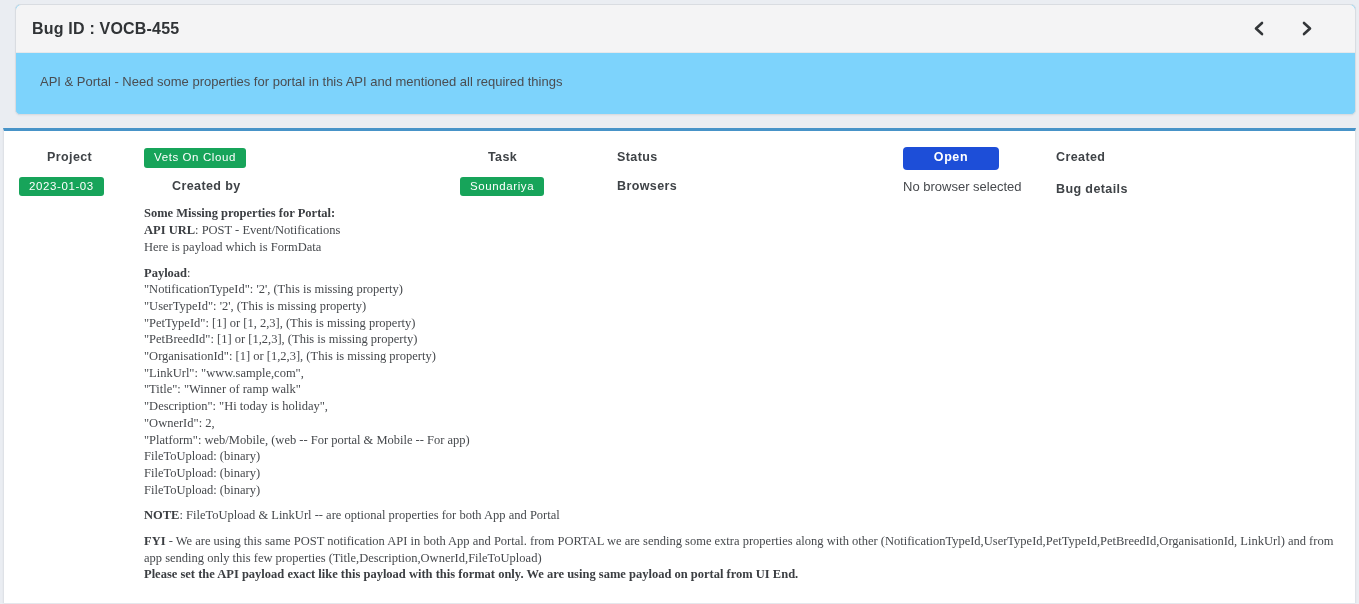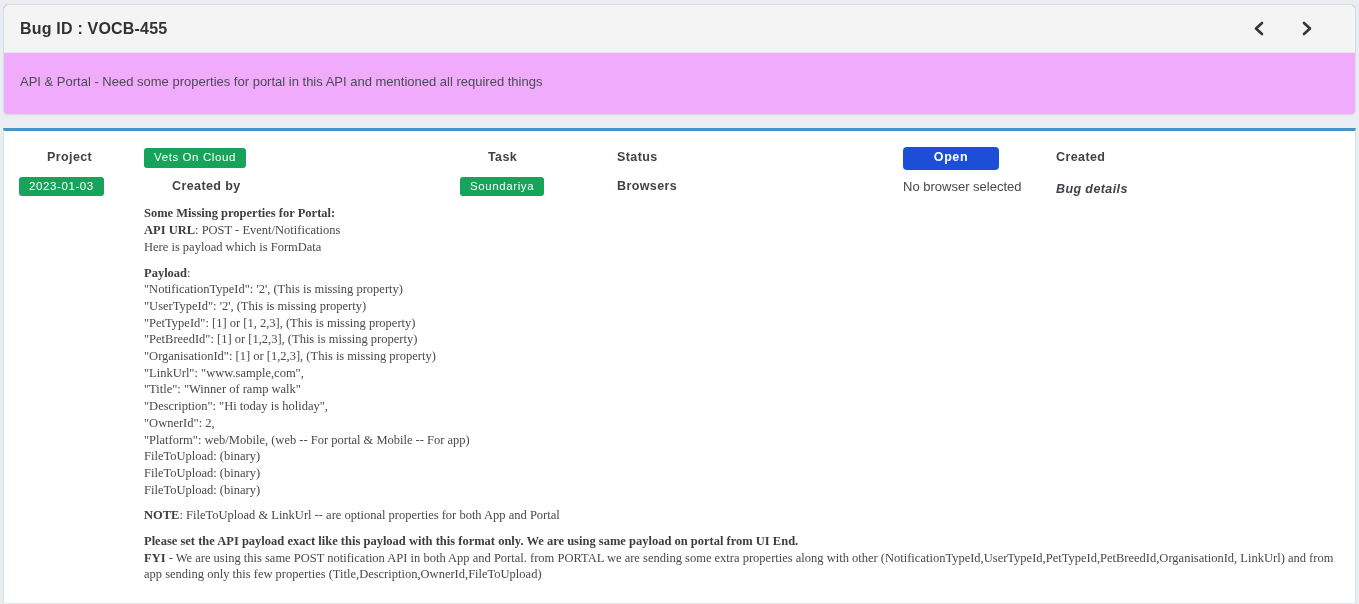--- a/index.html
+++ b/index.html
@@ -6,45 +6,46 @@
   html, body {
     margin: 0; padding: 0;
     background: #eaedf2;
     font-family: "Liberation Sans", sans-serif;
     color: #46494d;
   }
   .page { width: 1359px; height: 604px; padding: 4px 3px 0 3px; overflow: hidden; }
 
   
   .card-head {
-    background: #f0abfc;
+    background: #7dd3fc;
     border: 1px solid #d9dce1;
     border-radius: 5px;
     margin-bottom: 13px;
     box-shadow: 0 1px 2px rgba(0,0,0,0.04);
+    margin-left: 12px;
   }
   .card-head-bar {
     background: #f4f4f5;
     border-bottom: 1px solid #e6e8eb;
     border-radius: 5px 5px 0 0;
     padding: 13px 36px 13px 16px;
     display: flex; align-items: center; justify-content: space-between;
     height: 48px;
   }
   .page-title {
     margin: 0;
     font-size: 16px; font-weight: 700;
     color: #303336; letter-spacing: 0.2px;
   }
   .nav-arrows { display: flex; gap: 24px; }
   .nav-btn {
     background: transparent; border: none; padding: 2px 6px;
     cursor: pointer; line-height: 0;
   }
-  .card-head-body { padding: 21px 16px 25px; }
+  .card-head-body { padding: 21px 24px 25px; }
   .summary-text { margin: 0; font-size: 13px; color: #4a4d51; }
 
   
   .card-details {
     background: #ffffff;
     border-top: 3px solid #4793c8;
     border-left: 1px solid #dfe2e7;
     border-right: 1px solid #dfe2e7;
     min-height: 470px;
     padding: 16px 15px 20px;
@@ -75,21 +76,21 @@
     font-family: "Liberation Sans", sans-serif;
     font-size: 12.5px; font-weight: 700; letter-spacing: 0.6px;
     width: 96px; padding: 4px 0 5px;
     border: none; border-radius: 4px;
     text-align: center; cursor: pointer;
     line-height: 1.1;
   }
   .plain-value { font-size: 13px; color: #46494d; padding-top: 3px; display: inline-block; }
 
   .details-cell { grid-column: 2 / -1; padding-top: 3px; font-family: Liberation Serif, serif; }
-  .details-label-cell { padding-top: 6px; font-style: italic; }
+  .details-label-cell { padding-top: 6px; }
   .details {
     font-size: 12.5px; line-height: 16.7px; color: #46494d;
     max-width: 1195px;
   }
   .para { margin: 0 0 9px; }
   .para:last-child { margin-bottom: 0; }
   .line { display: block; }
   .bold, .details b { font-weight: 700; color: #3b3e42; }
   .prelines { white-space: pre-line; }
 </style>
@@ -170,22 +171,22 @@
 FileToUpload: (binary)
 FileToUpload: (binary)
 FileToUpload: (binary)</span>
           </p>
 
           <p class="para">
             <span class="line"><b>NOTE</b><span>: FileToUpload &amp; LinkUrl -- are optional properties for both App and Portal</span></span>
           </p>
 
           <p class="para">
+            <span class="line"><b>FYI</b><span> - We are using this same POST notification API in both App and Portal. from PORTAL we are sending some extra properties along with other (NotificationTypeId,UserTypeId,PetTypeId,PetBreedId,OrganisationId, LinkUrl) and from app sending only this few properties (Title,Description,OwnerId,FileToUpload)</span></span>
             <span class="line bold">Please set the API payload exact like this payload with this format only. We are using same payload on portal from UI End.</span>
-            <span class="line"><b>FYI</b><span> - We are using this same POST notification API in both App and Portal. from PORTAL we are sending some extra properties along with other (NotificationTypeId,UserTypeId,PetTypeId,PetBreedId,OrganisationId, LinkUrl) and from app sending only this few properties (Title,Description,OwnerId,FileToUpload)</span></span>
           </p>
 
         </div>
       </div>
 
     </div>
   </section>
 
 </div>
 

